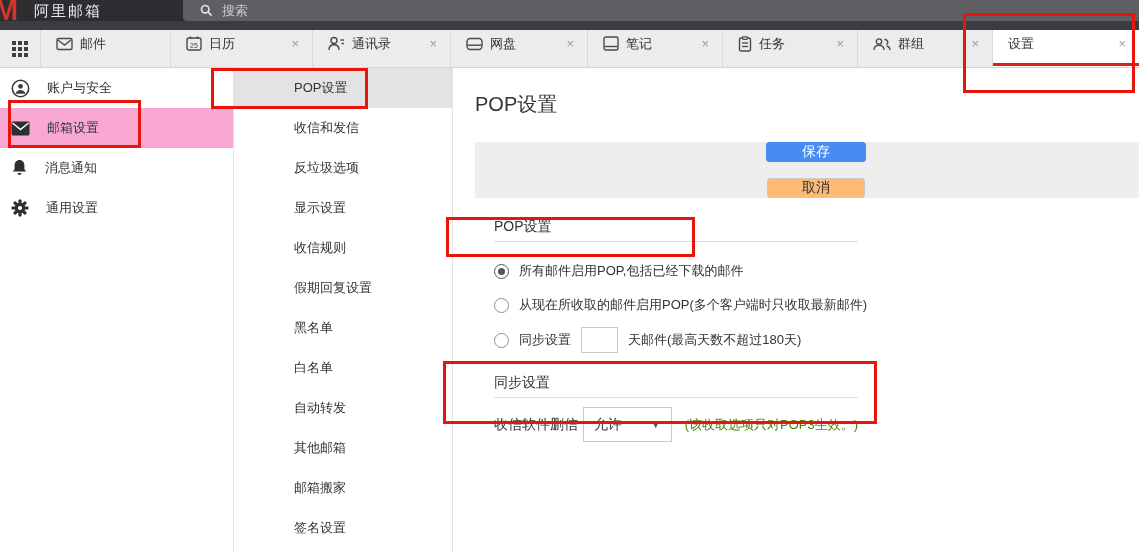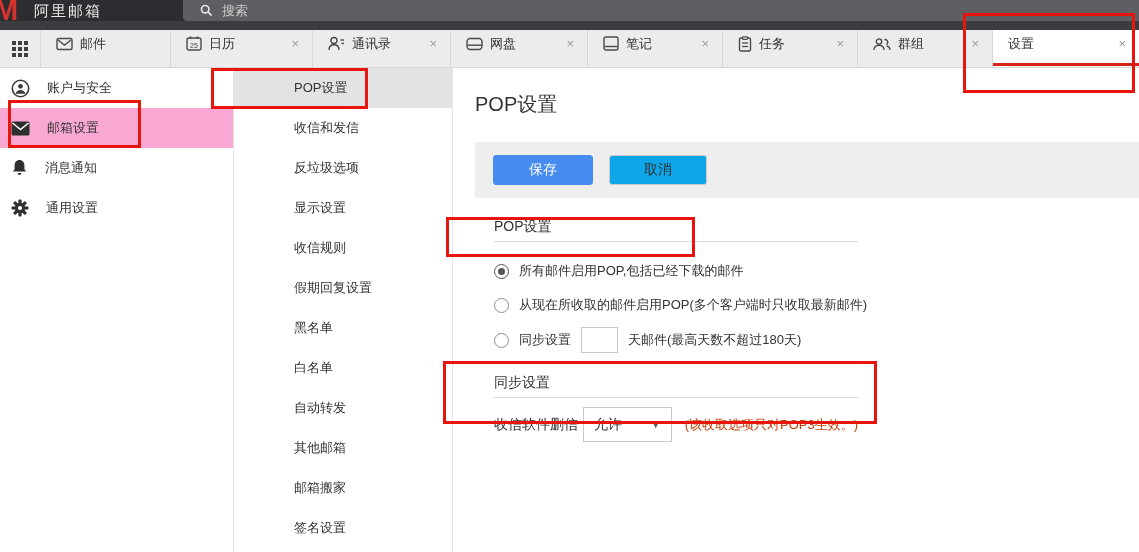--- a/index.html
+++ b/index.html
@@ -32,39 +32,39 @@
   .appbody { position:absolute; top:68px; left:0; right:0; bottom:0; display:flex; background:#fff; }
   .sidebar1 { width:234px; border-right:1px solid #e4e4e4; }
   .s1-item { height:40px; display:flex; align-items:center; gap:17px; padding-left:11px; font-size:13px; color:#333; cursor:default; }
   .s1-item.selected { background:#f9a8d4; }
   .sidebar2 { width:219px; border-right:1px solid #e4e4e4; }
   .s2-item { height:40px; line-height:40px; padding-left:60px; font-size:13px; color:#333; cursor:default; }
   .s2-item.selected { background:#e3e3e3; }
 
   .main { flex:1; padding:14px 0 0 22px; }
   .page-title { font-size:20px; color:#333; margin:9px 0 0 0; font-weight:normal; }
-  .toolbar { margin-top:24px; height:56px; background:#eeeeee; display:flex; align-items:center; padding-left:18px; gap:16px; }
+  .toolbar { margin-top:24px; height:56px; background:#eeeeee; display:flex; align-items:center; padding-left:18px; gap:16px;flex-direction:column; }
   .btn { height:30px; font-size:14px; border-radius:3px; cursor:pointer; font-family:inherit; }
   .btn-save { width:100px; background:#478cf0; border:1px solid #478cf0; color:#fff; }
-  .btn-cancel { width:98px; background:#0ea5e9; border:1px solid #c9c9c9; color:#333; }
+  .btn-cancel { width:98px; background:#fdba74; border:1px solid #c9c9c9; color:#333; }
 
   .section { margin-left:19px; width:364px; }
   .sec1 { margin-top:20px; }
   .sec2 { margin-top:18px; }
   .section-heading { font-size:14px; color:#333; padding-bottom:5px; border-bottom:1px solid #dcdcdc; }
   .option-row { display:flex; align-items:center; gap:10px; font-size:13px; color:#333; height:30px; white-space:nowrap; }
   .row1 { margin-top:14px; } .row2 { margin-top:4px; } .row3 { margin-top:4px; height:32px; }
   .radio { width:15px; height:15px; border:1px solid #8f8f8f; border-radius:50%; background:#fff; display:inline-flex; align-items:center; justify-content:center; flex:0 0 auto; }
   .radio.checked { border-color:#555; }
   .radio.checked::after { content:""; width:7px; height:7px; border-radius:50%; background:#555; }
   .days-input { width:37px; height:26px; border:1px solid #c9c9c9; font-size:13px; text-align:center; }
   .sync-row { margin-top:9px; display:flex; align-items:center; font-size:14px; color:#333; white-space:nowrap; }
   .dropdown { width:126px; height:35px; border:1px solid #c9c9c9; background:#fff; margin-left:5px; display:flex; align-items:center; padding:0 10px; font-size:14px; color:#333; cursor:default; }
   .dropdown .arrow { margin-left:auto; font-size:10px; color:#555; }
-  .hint { margin-left:13px; font-size:13px; color:#c2410c; }
+  .hint { margin-left:13px; font-size:13px; color:#4d7c0f; }
 
   
   .anno { position:absolute; border:3px solid #e8150d; z-index:60; pointer-events:none; }
   .anno-tab   { left:963px; top:13px;  width:172px; height:80px; }
   .anno-side  { left:8px;   top:100px; width:133px; height:48px; }
   .anno-nav   { left:211px; top:68px;  width:157px; height:41px; }
   .anno-radio { left:446px; top:217px; width:249px; height:40px; }
   .anno-sync  { left:443px; top:361px; width:434px; height:63px; }
 </style>
 </head>

